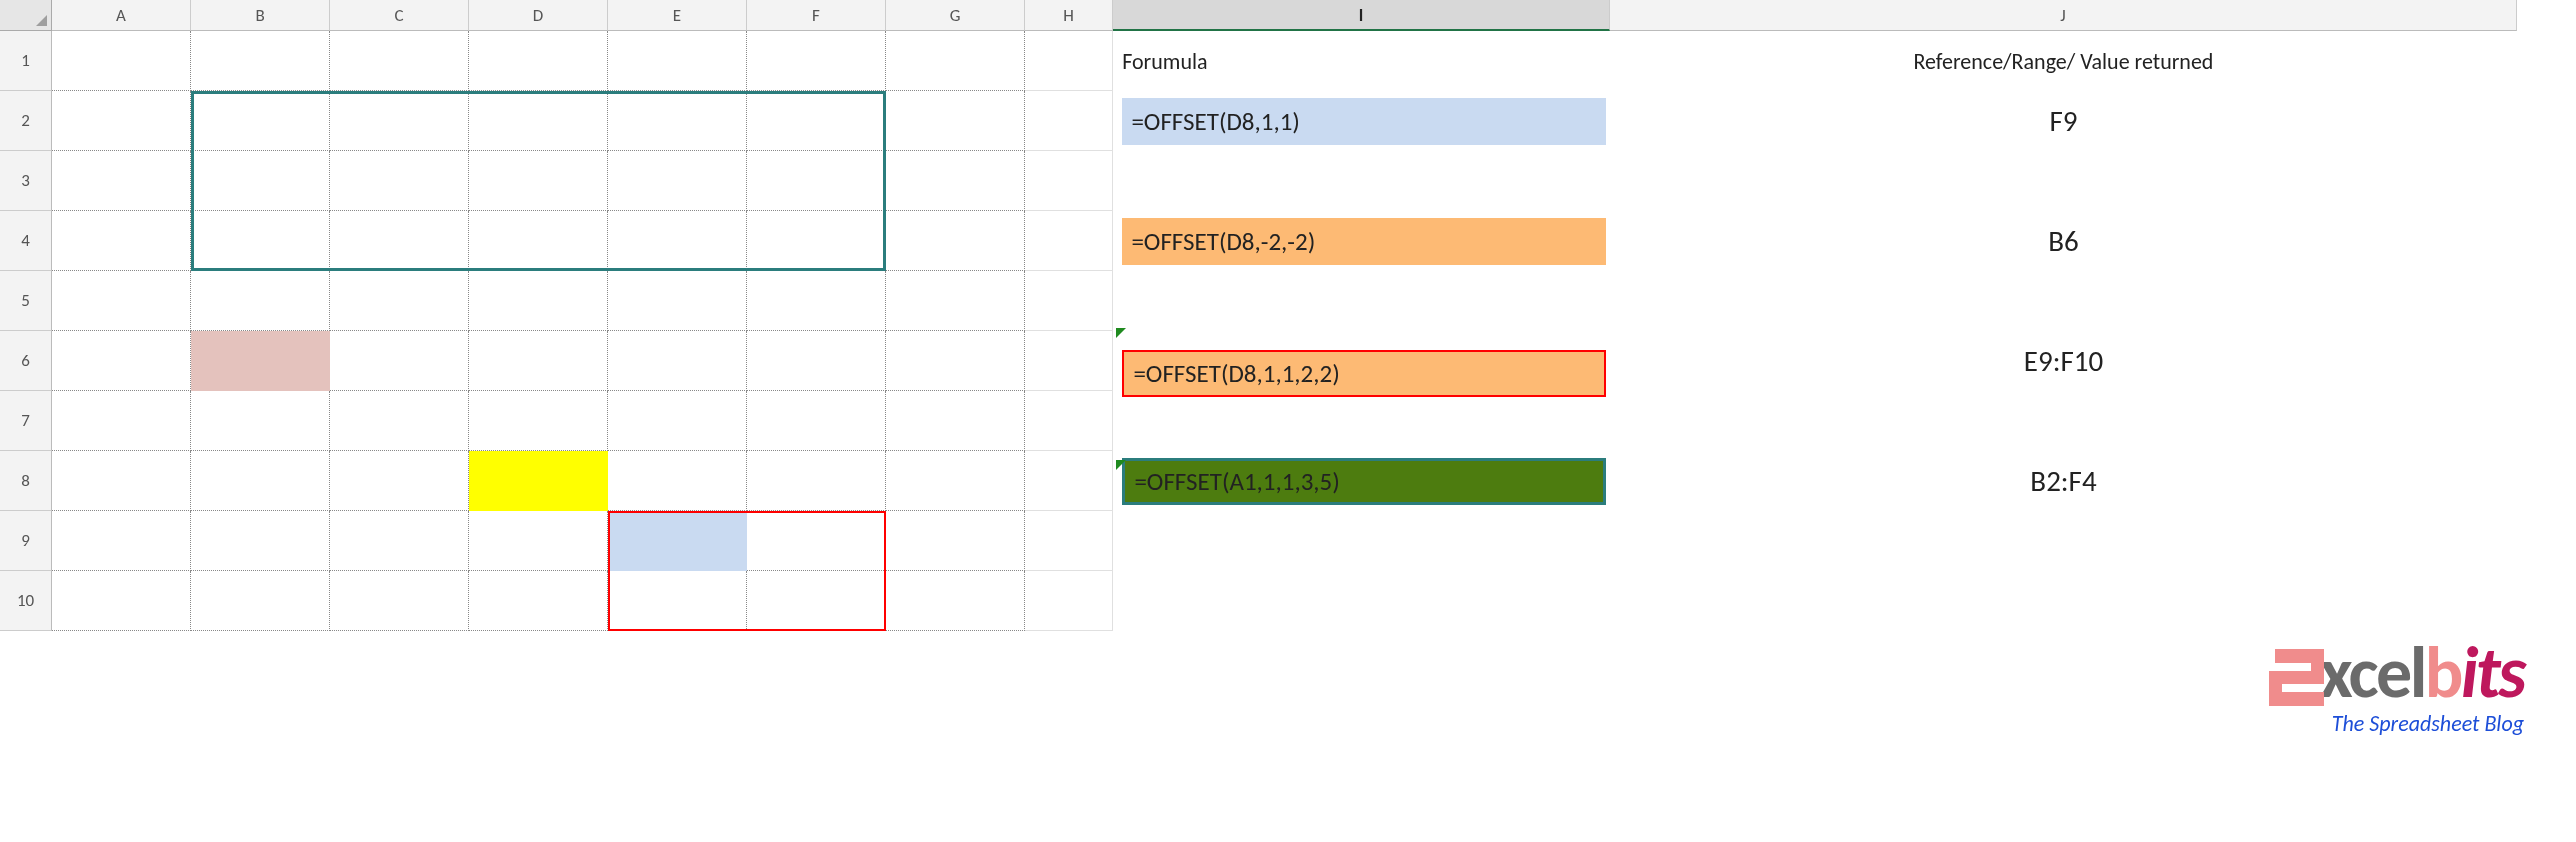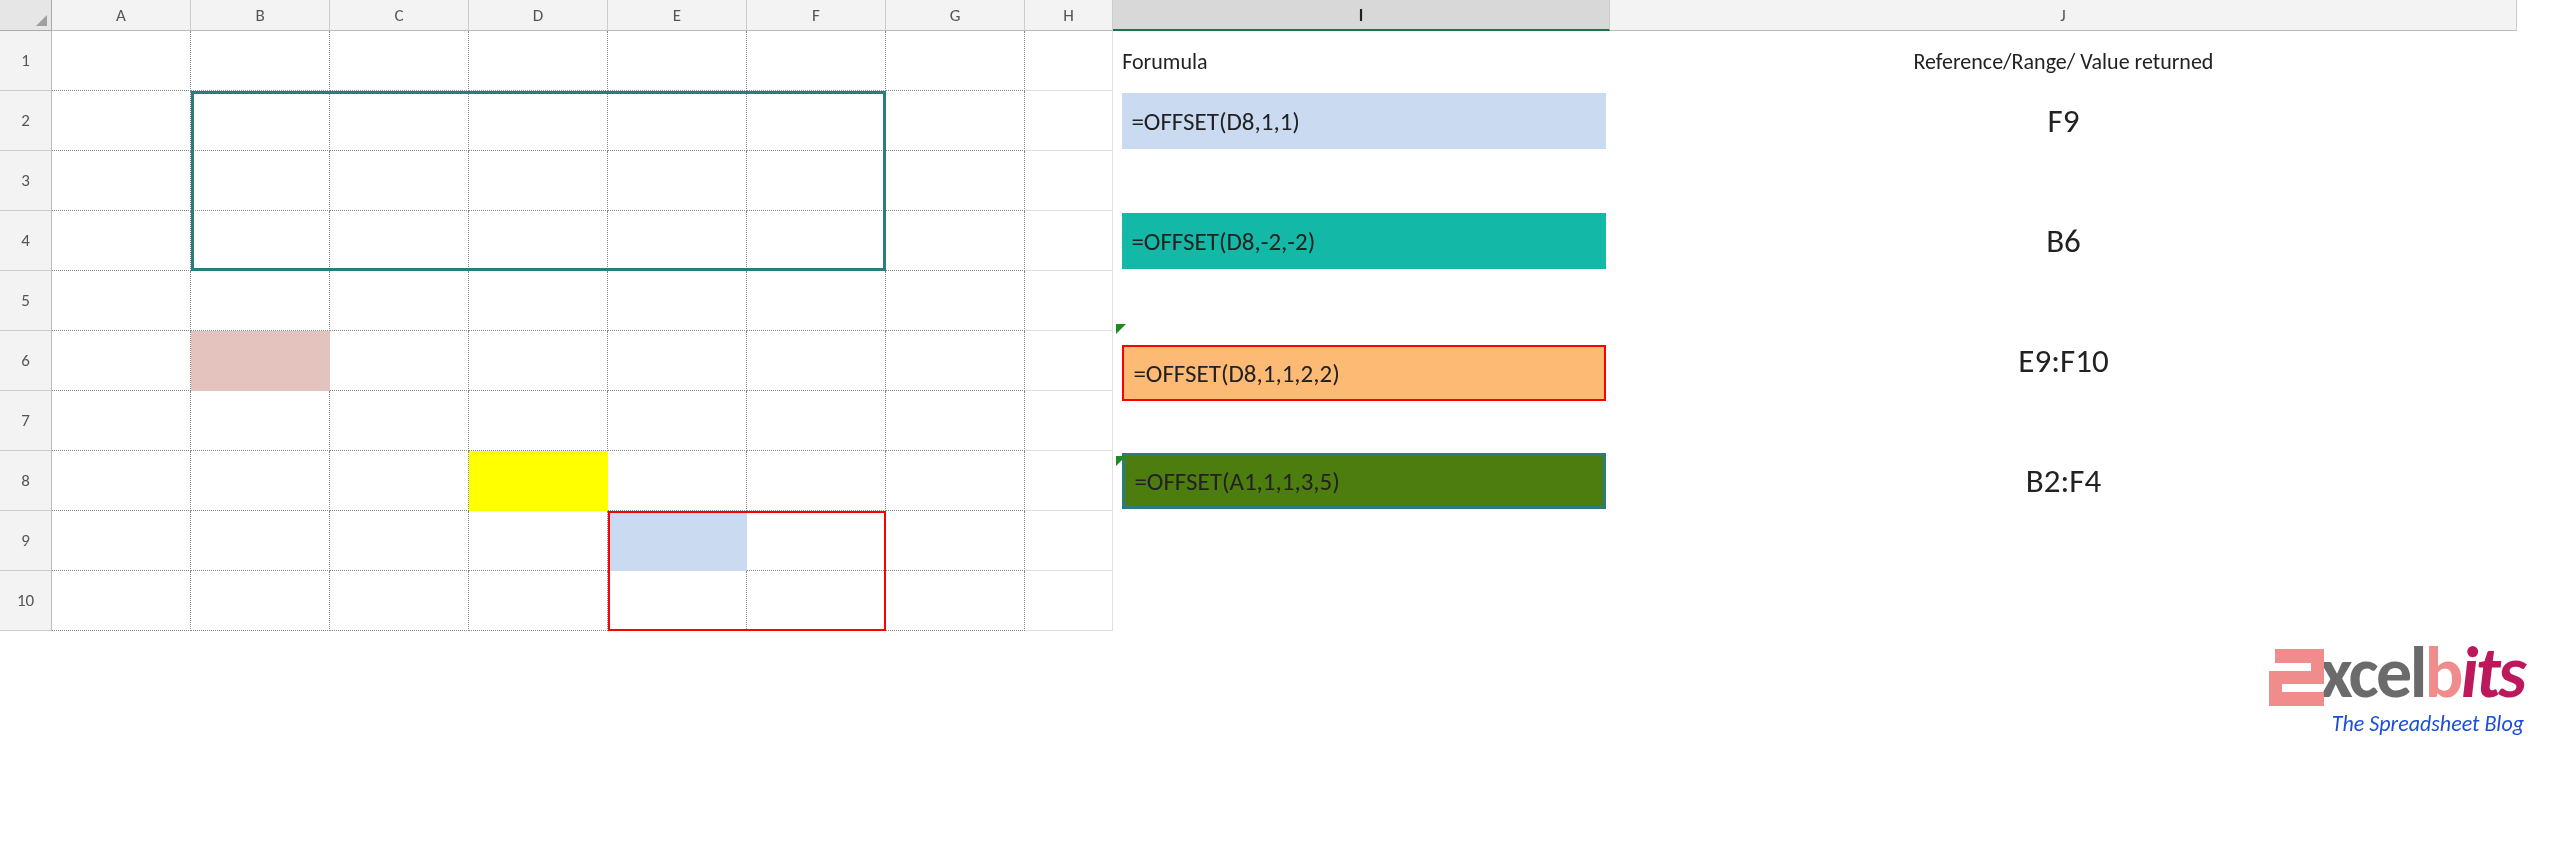--- a/index.html
+++ b/index.html
@@ -95,31 +95,31 @@
     top: 31px;
     left: calc(52px + 139px*7 + 88px);
     width: calc(497px + 907px);
   }
   .r-row {
     display: flex;
     height: 60px;
     align-items: center;
   }
   .r-row .cI { width: 497px; padding: 0 9.2px; position: relative; font-size: 25px; }
-  .r-row .cJ { width: 907px; text-align: center; font-size: 33px; }
+  .r-row .cJ { width: 907px; text-align: center; font-size: 29px; }
 
   .r-header .cI, .r-header .cJ { font-size: 22px; }
 
   .fill-blue  { background: #c9daf1; }
-  .fill-pink  { background: #14b8a6; text-align: center; }
+  .fill-pink  { background: #fdba74; text-align: center; }
   .box-red    { border: 2.6px solid #ff0000; background:#fdba74;margin-top:24px; }
   .box-teal   { border: 3.9px solid #2b7d7d; background:#4d7c0f; }
 
   .formula-cell {
-    height: 56px;
+    height: 47px;
     display: flex;
     align-items: center;
     padding: 0 9.2px;
     width: 484px;
     font-size: 25px;
   }
   .green-tri::before {
     content: "";
     position: absolute;
     left: 2.6px; top: 2.6px;

